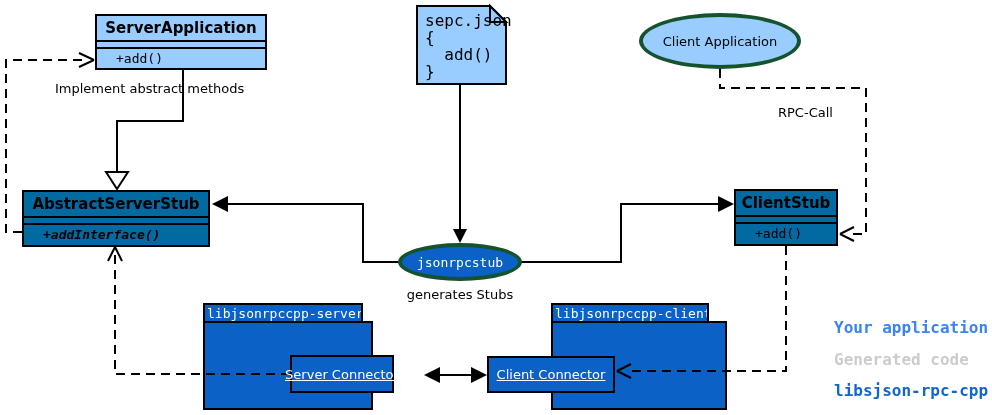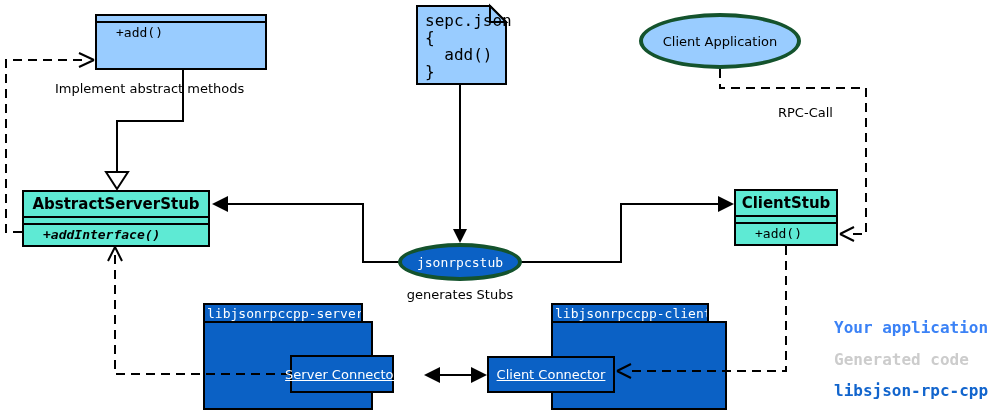--- a/index.html
+++ b/index.html
@@ -7,21 +7,21 @@
     position:relative; width:992px; height:415px; overflow:hidden;
     background:#ffffff; font-family:"DejaVu Sans","Liberation Sans",sans-serif;
   }
   
   .z1 { z-index:1;text-align:center; } .z2 { z-index:2; } .z3 { z-index:3; }
   #wires { position:absolute; left:0; top:0; pointer-events:none; }
 
   
   .uml-box { position:absolute; box-sizing:border-box; border:2px solid #000; }
   .uml-box.blue { background:#99CCFF; }
-  .uml-box.gray { background:#5eead4; }
+  .uml-box.gray { background:#0369a1; }
   .uml-title { height:24px; display:flex; align-items:center; justify-content:center;
     font-weight:bold; font-size:15px; border-bottom:2px solid #000;
     font-family:"DejaVu Sans","Liberation Sans",sans-serif; white-space:nowrap; }
   .uml-attrs { height:5px; border-bottom:2px solid #000; }
   .uml-method { font-family:"DejaVu Sans Mono","Liberation Mono",monospace;
     font-size:13px; line-height:19px; padding-left:19px; white-space:pre; }
   .uml-method.abstract { font-weight:bold; font-style:italic; }
 
   
   .ellipse { position:absolute; box-sizing:border-box; border:4px solid #14532d;
@@ -89,20 +89,21 @@
 
     <path d="M 786 246 L 786 371 L 629 371" fill="none" stroke="#000" stroke-width="2" stroke-dasharray="9 6"></path>
     <path d="M 617 371 L 631 364 M 617 371 L 631 378" fill="none" stroke="#000" stroke-width="2"></path>
 
     <path d="M 432 375 L 480 375" fill="none" stroke="#000" stroke-width="2"></path>
     <polygon points="424,375 440,367 440,383" fill="#000"></polygon>
     <polygon points="487,375 471,367 471,383" fill="#000"></polygon>
   </svg>
 
   <div class="uml-box blue z3" style="left:95px; top:14px; width:172px; height:56px;">
+    <div class="uml-title">ServerApplication</div>
     <div class="uml-attrs"></div>
     <div class="uml-method">+add()</div>
   </div>
 
   <div class="lbl z3" style="left:55px; top:81px;">Implement abstract methods</div>
 
   <div class="note-text z3" style="left:425px; top:12px;"><span>sepc.json</span><br><span>{</span><br><span>  add()</span><br><span>}</span></div>
 
   <div class="ellipse blue z3" style="left:639px; top:13px; width:162px; height:56px;">
     <span>Client Application</span>

